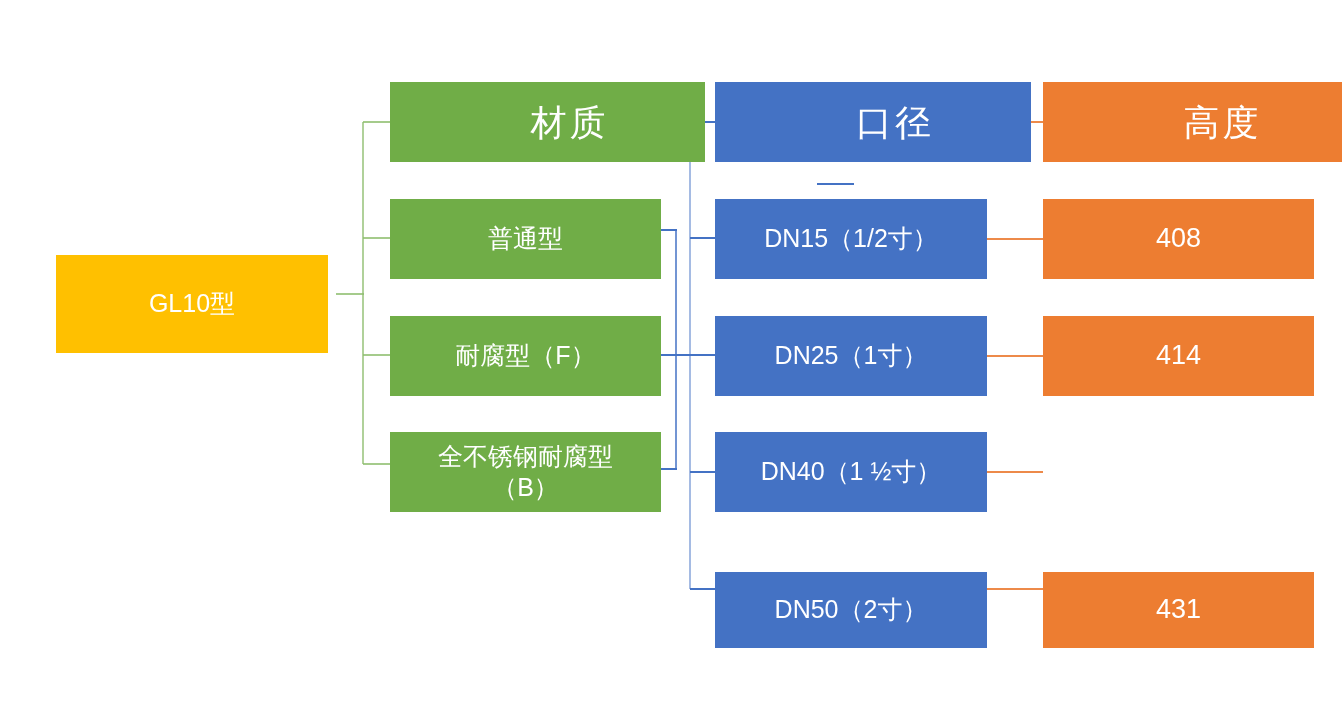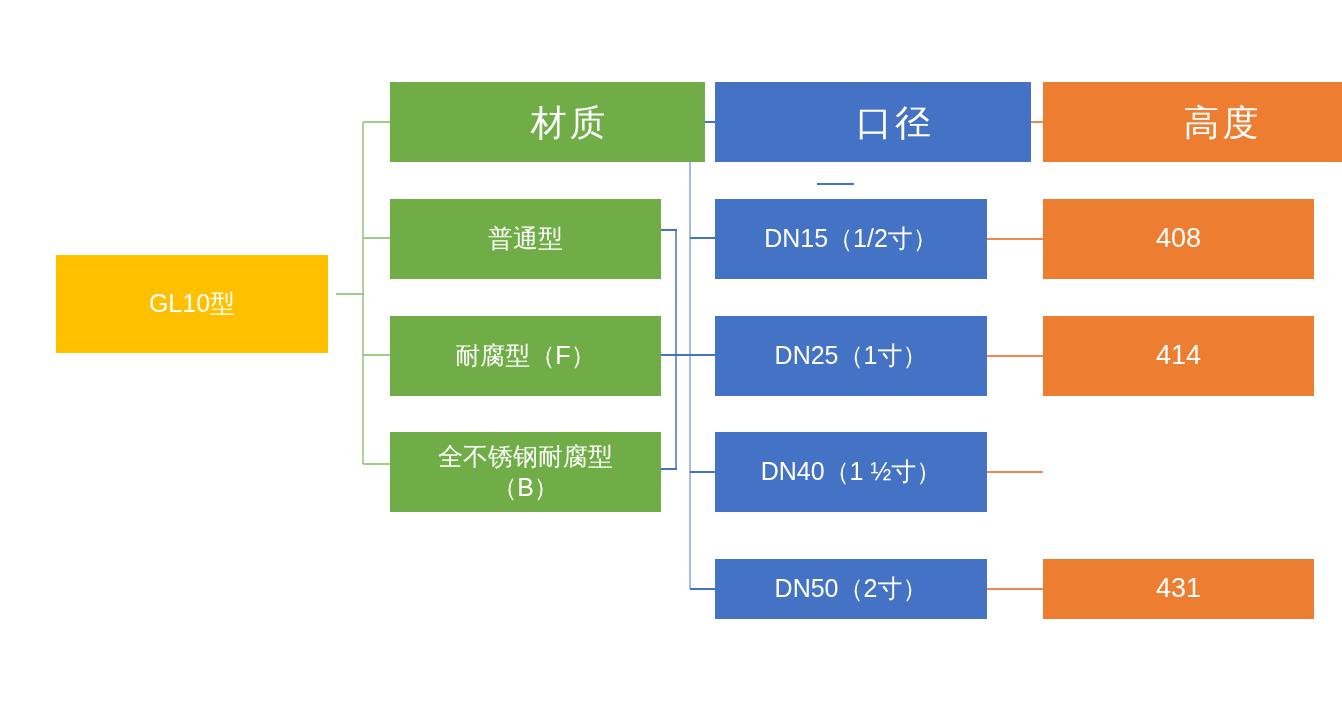--- a/index.html
+++ b/index.html
@@ -45,21 +45,21 @@
     background: var(--root-fill);
     font-size: 26px;
   }
   .col-material { left: 390px; width: 271px; background: var(--material-fill); }
   .col-diameter { left: 715px; width: 272px; background: var(--diameter-fill); }
   .col-height   { left: 1043px; width: 271px; background: var(--height-fill); text-align: right; }
   .row-0 { top: 82px;  height: 80px; padding-left: 44px; }
   .row-1 { top: 199px; height: 80px; }
   .row-2 { top: 316px; height: 80px; }
   .row-3 { top: 432px; height: 80px; }
-  .row-4 { top: 559px; height: 60px; }
+  .row-4 { top: 572px; height: 76px; }
   .head {
     font-family: "DejaVu Serif", "Liberation Serif", serif;
     font-size: 36px;
     letter-spacing: 3px;
   }
   .item { font-size: 25px; }
   .num  { font-size: 27px; }
 </style>
 </head>
 <body>

